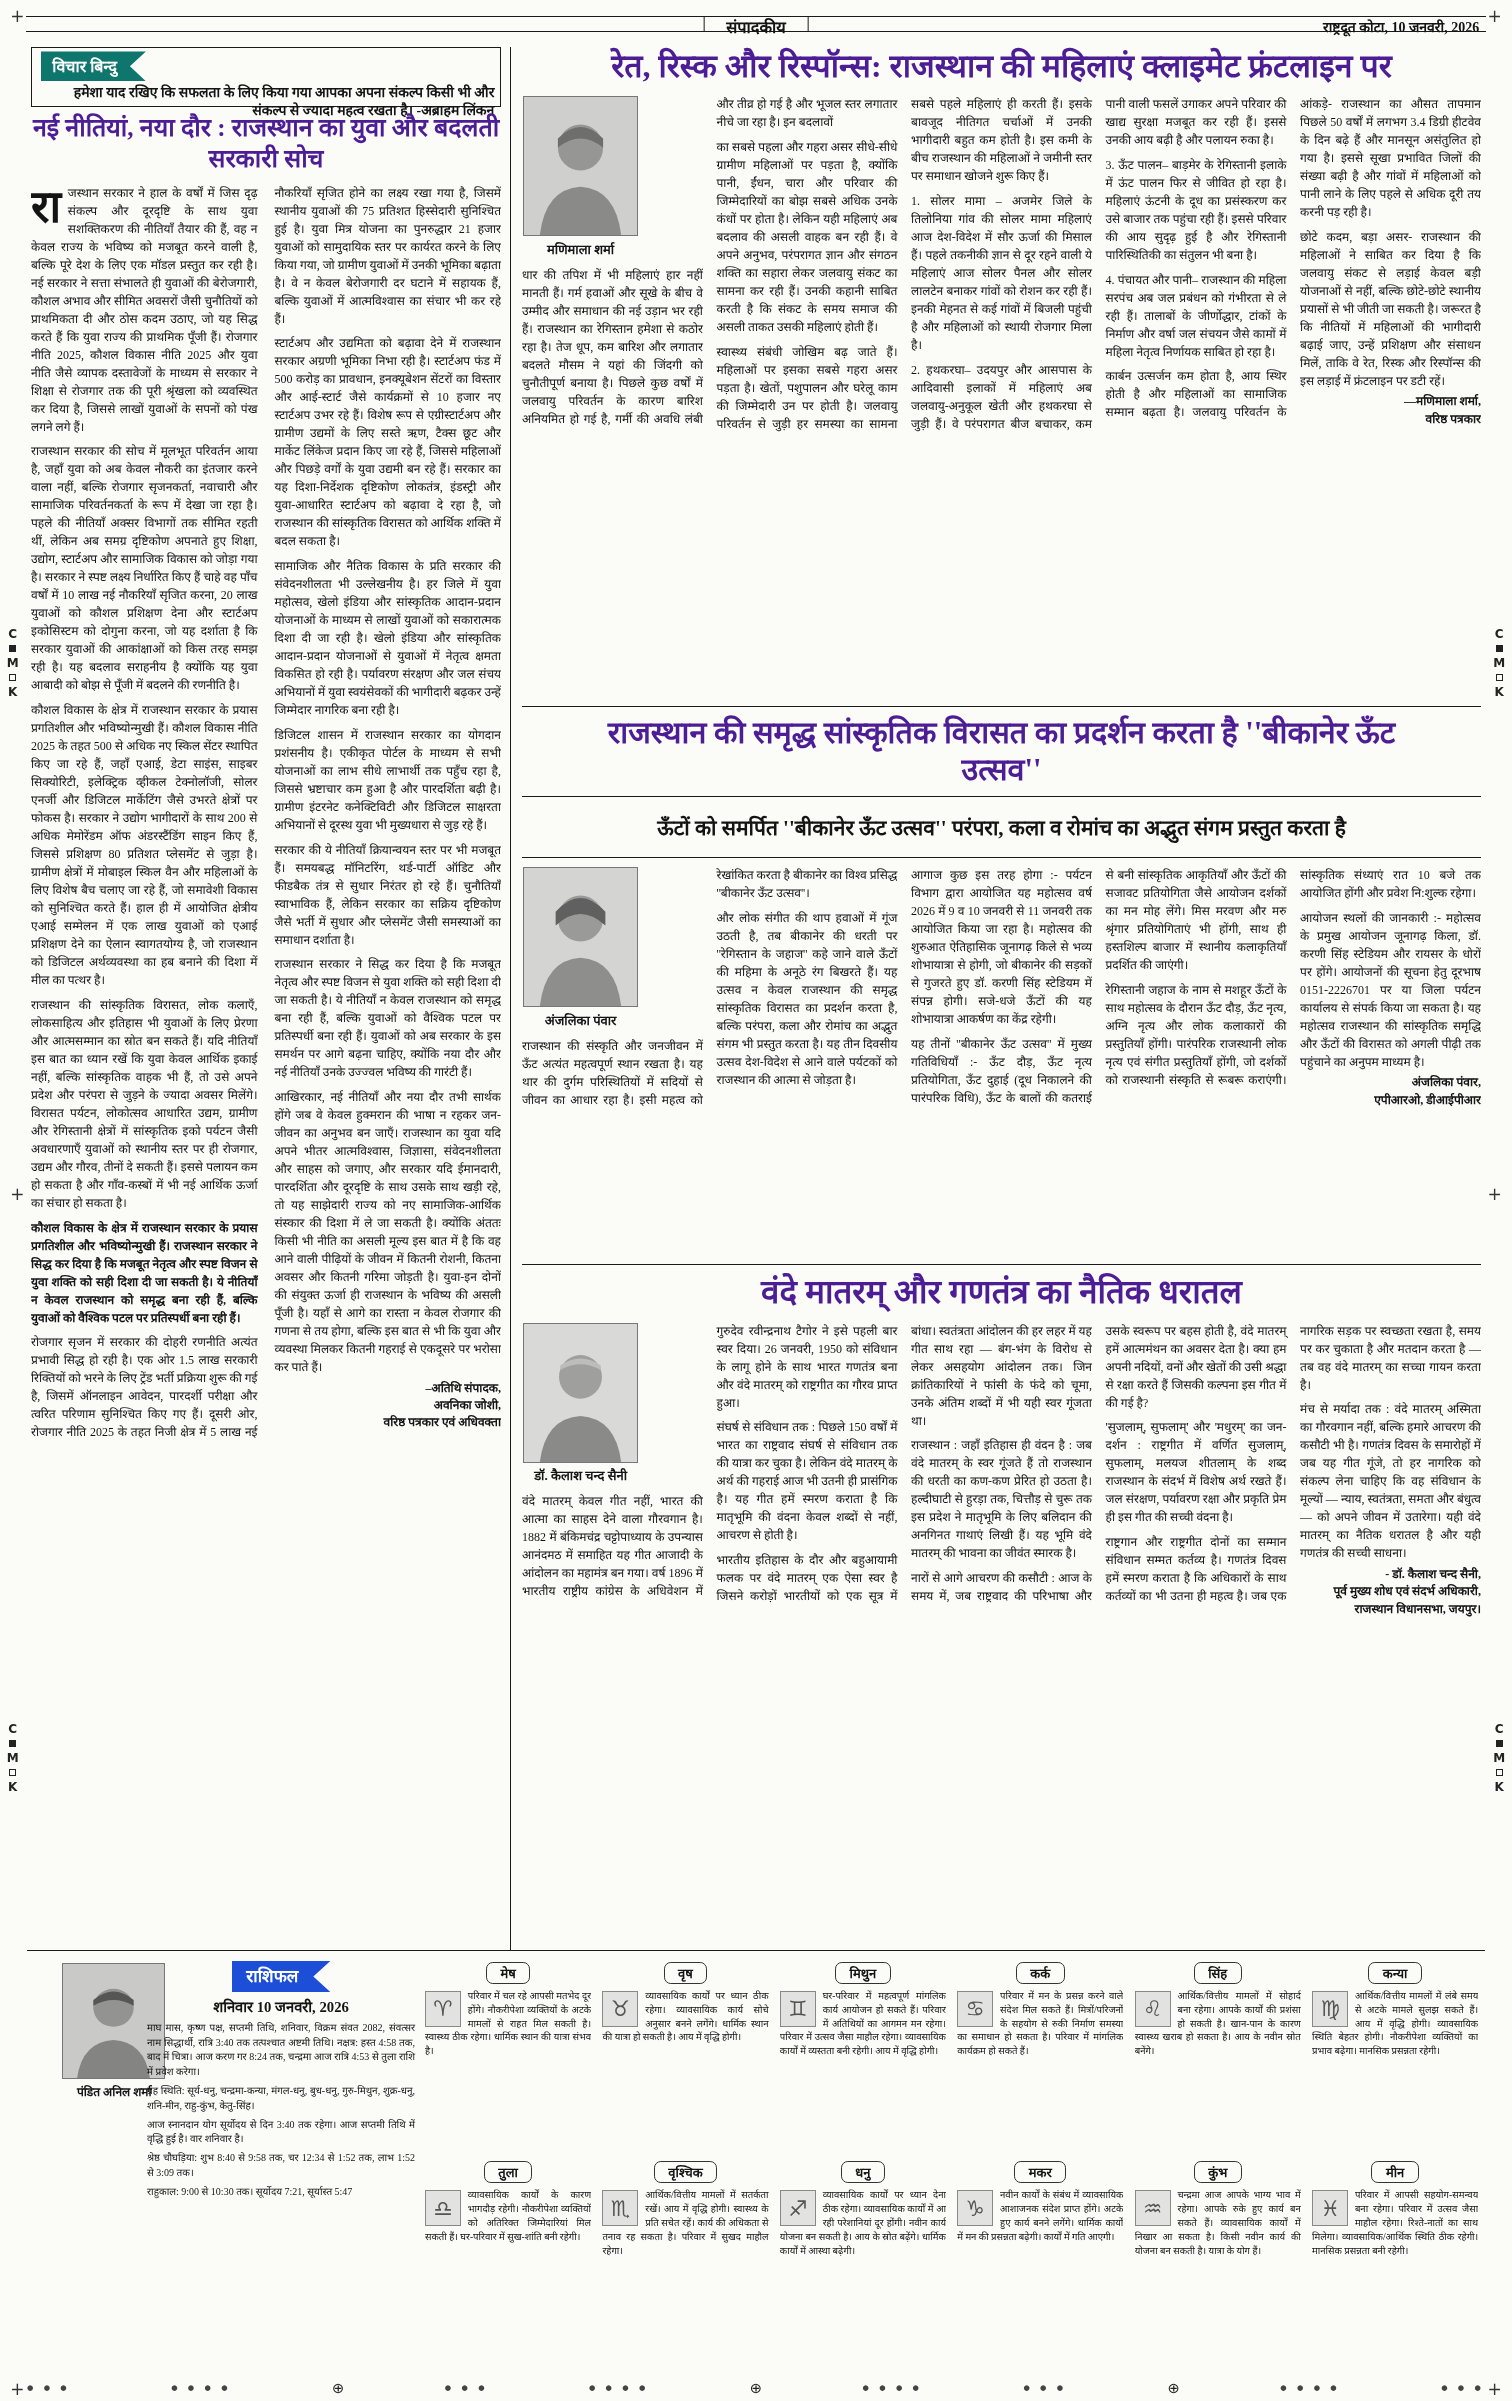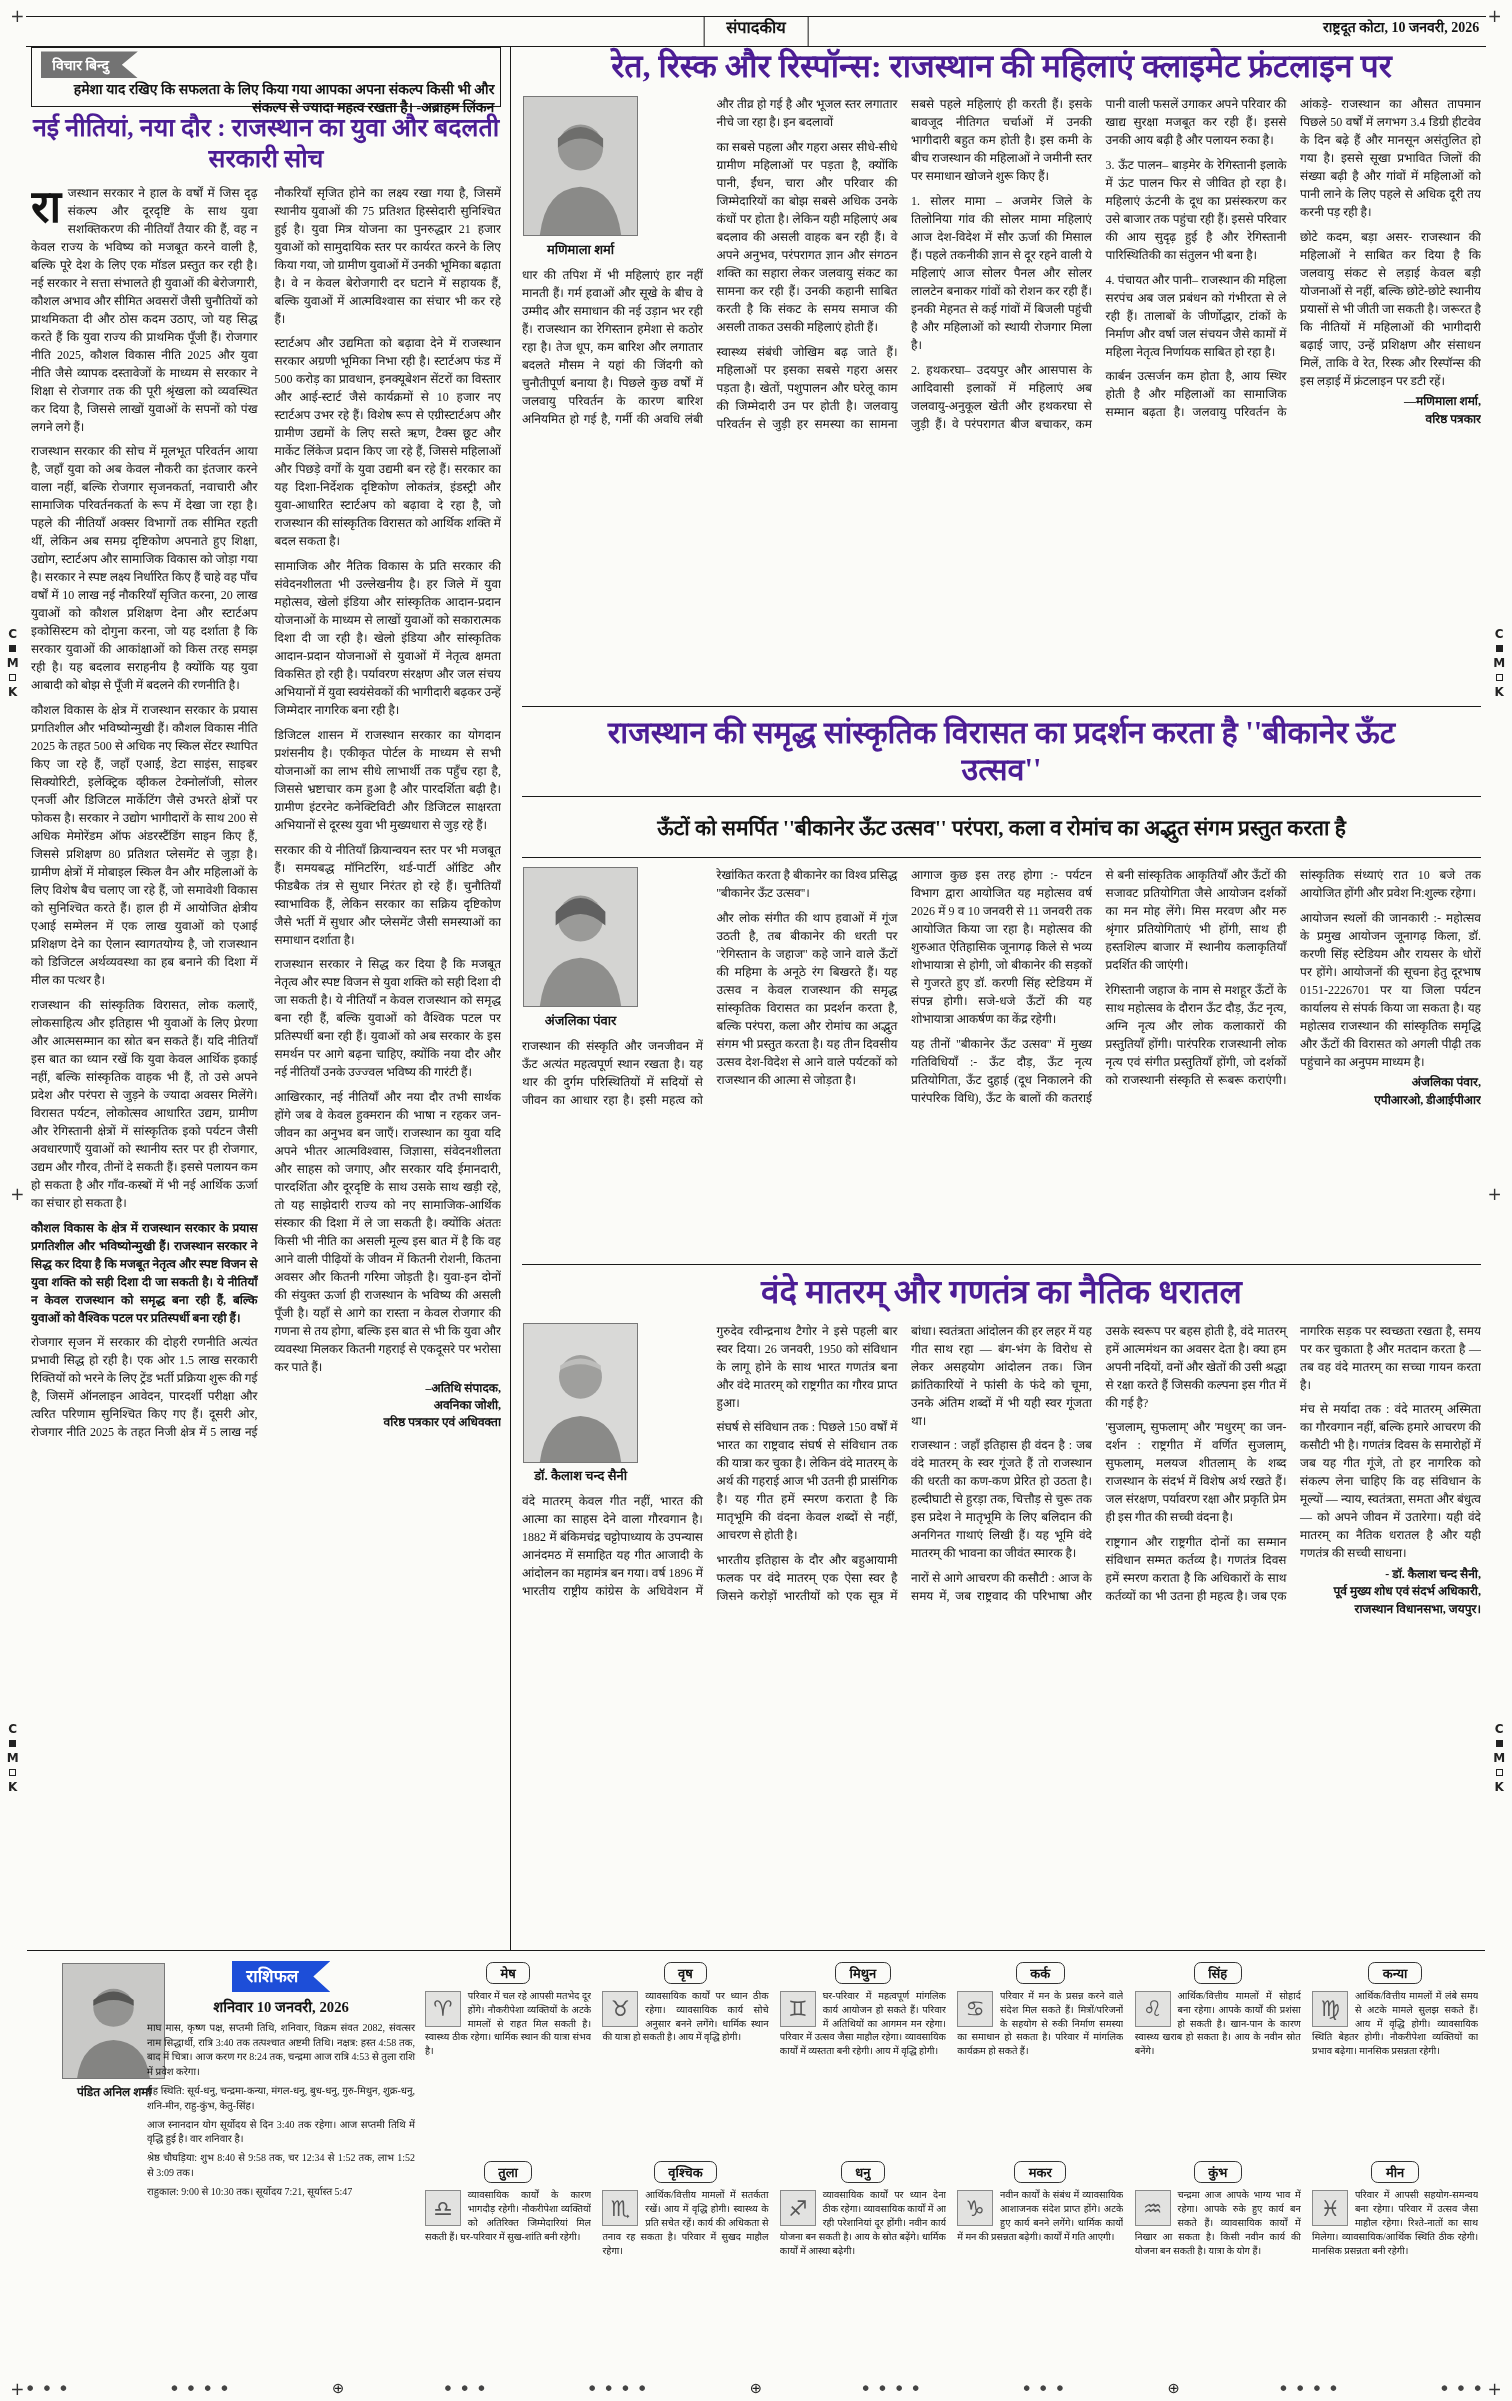--- a/index.html
+++ b/index.html
@@ -16,35 +16,35 @@
   .cmk { position:absolute; display:flex; flex-direction:column; align-items:center; gap:4px;
          font-family:"DejaVu Sans",sans-serif; font-weight:bold; font-size:12px; color:#222; }
   .cmk .sq  { width:6.8px; height:6.8px; border:1.1px solid #222; }
   .cmk .sqf { width:6.8px; height:6.8px; background:#222; }
   .bottom-marks { position:absolute; left:27px; right:27px; bottom:4.5px; height:18px;
                   display:flex; justify-content:space-between; align-items:center; }
   .dots { font-size:7.3px; letter-spacing:4px; color:#444; font-family:"DejaVu Sans",sans-serif; }
   .target { font-size:14.7px; color:#222; font-family:"DejaVu Sans",sans-serif; }
 
   
-  .masthead { position:absolute; left:26px; right:26px; top:16px; height:31px;
+  .masthead { position:absolute; left:26px; right:26px; top:16px; height:16px;
               border-top:1.1px solid #1a1a1a; border-bottom:1.1px solid #1a1a1a; }
   .section-box { position:absolute; left:50%; transform:translateX(-50%); top:0; bottom:0;
                  border-left:1.1px solid #1a1a1a; border-right:1.1px solid #1a1a1a;
                  padding:0 21.5px; font-weight:bold; font-size:16.4px; line-height:22.6px; }
   .edition { position:absolute; right:6.8px; top:0; bottom:0; font-weight:bold; font-size:14px; line-height:22.6px; }
 
   
   .vr { position:absolute; width:1.1px; background:#1a1a1a; }
   .hr { position:absolute; height:1.1px; background:#1a1a1a; }
 
   
   .vichar { position:absolute; left:31px; top:47px; width:470px; height:60px;
             border:1.1px solid #1a1a1a; padding:3.4px 5.6px 2.3px 5.6px; }
-  .vb-banner { display:inline-block; background:#737373; color:#fff; font-weight:bold; font-size:14px;
+  .vb-banner { display:inline-block; background:#0f766e; color:#fff; font-weight:bold; font-size:16px;
                padding:3.4px 29px 4.5px 11.3px; margin-left:3.4px;
                clip-path:polygon(0 0,100% 0,calc(100% - 16px) 50%,100% 100%,0 100%); }
   .vb-quote { font-weight:bold; font-size:14px; line-height:1.3; text-align:right; margin-top:2.3px; }
   .vb-attr { font-weight:bold; }
 
   
   .headline { font-weight:bold; text-align:center; color:#4c1d95; }
   .body-text p, .body-p { font-size:12px; line-height:1.5; text-align:justify; margin-bottom:6.8px; }
   .cols-2 { column-count:2; column-gap:17px; column-fill:balance; overflow:hidden; }
   .cols-5 { column-count:5; column-gap:13.6px; column-fill:balance; overflow:hidden; }

